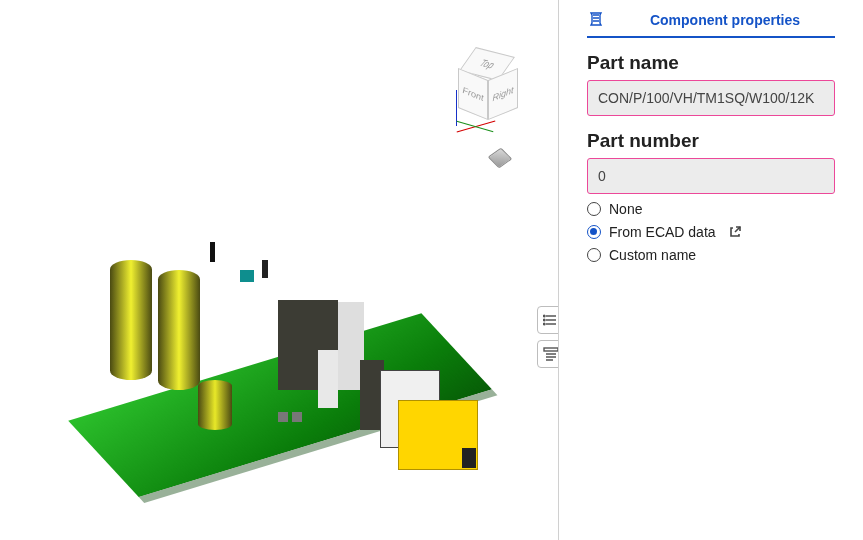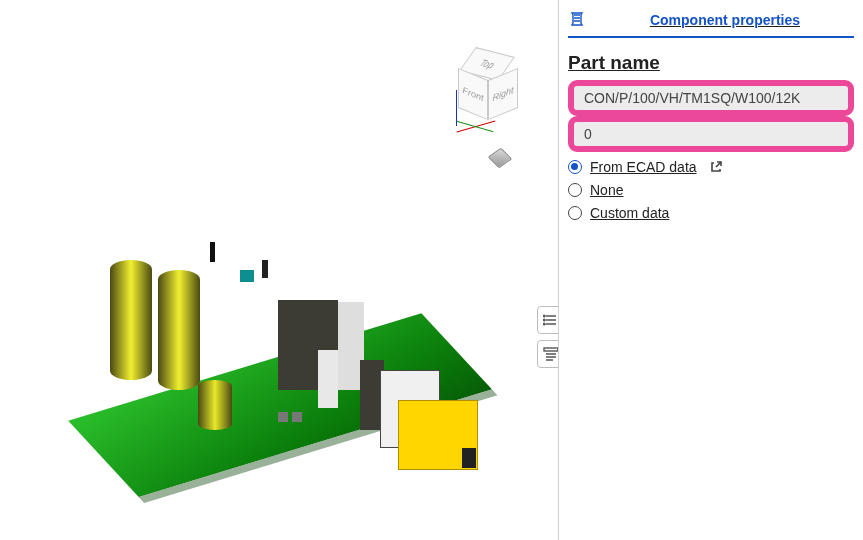--- a/index.html
+++ b/index.html
@@ -107,22 +107,21 @@
   .tool-btn svg { width:16px; height:16px; stroke:#555; fill:none; stroke-width:1.4; }
 
   
   .panel {
     position:absolute;
     right:0; top:0;
     width:305px;
     height:540px;
     border-left:1px solid #d0d0d0;
     background:#fff;
-    padding: 0 9px;
-    text-decoration: underline;
+    padding: 0 28px;
   }
   .tab-header {
     display:flex;
     align-items:center;
     gap:10px;
     height:34px;
     border-bottom:2px solid #d0d0d0;
     margin-top:4px;
     position:relative;
   }
@@ -132,22 +131,22 @@
     bottom:-2px; left:0; right:0;
     height:2px;
     background:#1453c7;
   }
   .tab-icon svg { width:18px; height:18px; stroke:#1453c7; fill:none; stroke-width:1.4;}
   .tab-title { color:#1453c7; font-weight:600; flex:1; text-align:center; font-size:14px;}
   .field-label { font-weight:700; margin-top:14px; margin-bottom:6px; font-size:19px;}
   .text-input {
     width:100%;
     height:36px;
-    border:6px solid #ec4899;
-    border-radius:9px;
+    border:1px solid #ec4899;
+    border-radius:3px;
     background:#ececec;
     padding:0 10px;
     font-size:14px;
     color:#444;
   }
   .radio-row {
     display:flex; align-items:center; gap:8px;
     margin:7px 0;
     font-size:14px;
     cursor:pointer;
@@ -231,35 +230,36 @@
           <path d="M4 3h10l-1 2v8l1 2H4l1-2V5z"></path>
           <path d="M6 5h6M6 8h6M6 11h6"></path>
         </svg>
     </span>
     <span class="tab-title">Component properties</span>
   </div>
 
   <div class="field-label">Part name</div>
   <input class="text-input" type="text" readonly="" value="CON/P/100/VH/TM1SQ/W100/12K" style="">
 
+  <div class="field-label">Part number</div>
   <input class="text-input" type="text" readonly="" value="0" style="">
 
 
+  <div class="radio-row">
+    <span class="radio"></span>
+    <span>None</span>
+  </div>
   <div class="radio-row">
     <span class="radio selected"></span>
     <span>From ECAD data</span>
     <span class="ext-icon">
       <svg viewBox="0 0 14 14">
           <path d="M5 3H3v8h8V9"></path>
           <path d="M8 2h4v4"></path>
           <path d="M12 2L7 7"></path>
         </svg>
     </span>
   </div>
   <div class="radio-row">
     <span class="radio"></span>
-    <span>None</span>
-  </div>
-  <div class="radio-row">
-    <span class="radio"></span>
-    <span>Custom data</span>
+    <span>Custom name</span>
   </div>
 </div>
 
 </body></html>

